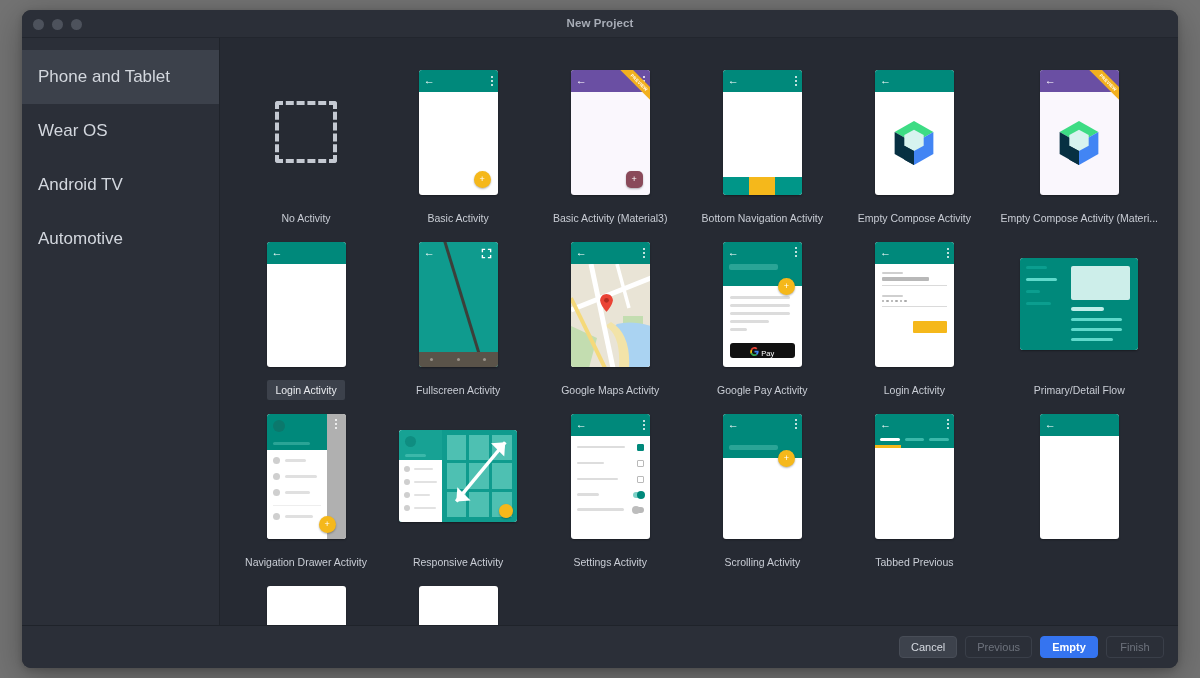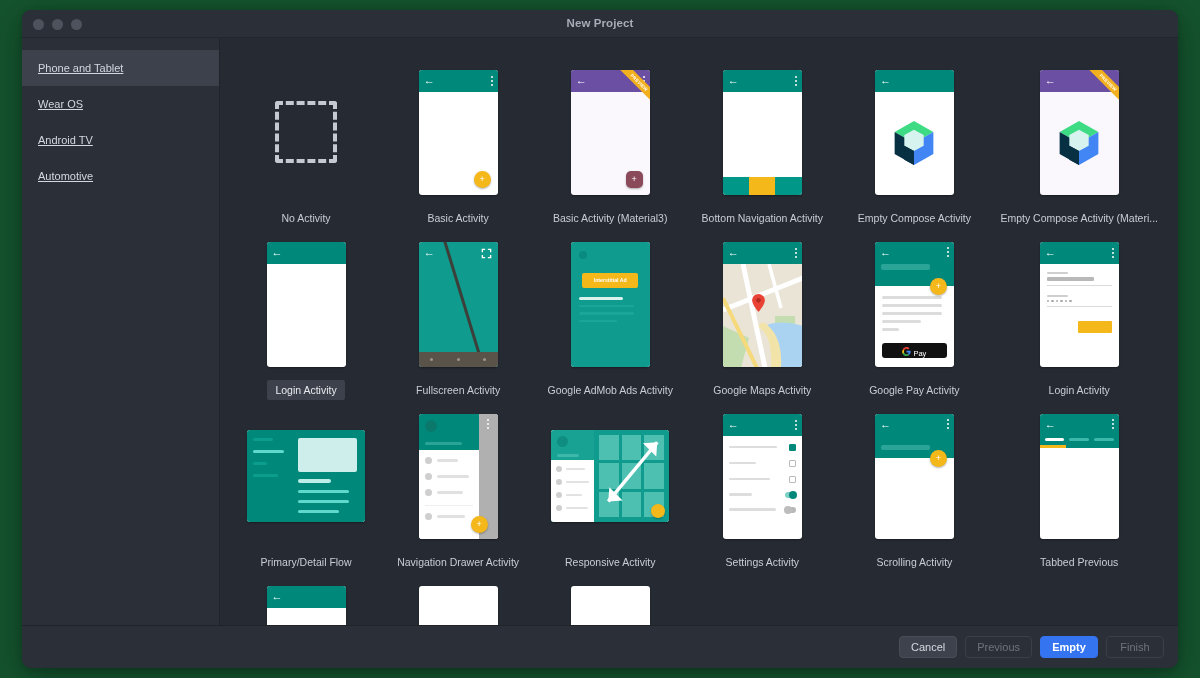--- a/index.html
+++ b/index.html
@@ -4,21 +4,21 @@
 <style>
   * { box-sizing: border-box; margin: 0; padding: 0; }
   body {
     width: 1200px; height: 678px;
     background: #f2f2f2;
     font-family: "Liberation Sans", sans-serif;
     overflow: hidden;
   }
   .desktop {
     width: 1200px; height: 678px;
-    background: #14532d;
+    background: #737373;
     position: relative;
   }
   .window {
     position: absolute;
     left: 22px; top: 10px;
     width: 1156px; height: 658px;
     background: #2b2f38;
     border-radius: 9px;
     box-shadow: 0 8px 34px rgba(0,0,0,0.30), 0 2px 7px rgba(0,0,0,0.18);
     overflow: hidden;
@@ -49,24 +49,23 @@
     width: 198px; flex: 0 0 198px;
     background: #2b2f38;
     border-right: 1px solid #1f232a;
     padding-top: 12px;
   }
   .side-header {
     font-size: 11.5px; color: #9a9fa9;
     padding: 6px 16px 12px 16px;
   }
   .side-item {
-    font-size: 11px; color: #d3d7de;
-    padding: 10px 16px;
+    font-size: 17px; color: #d3d7de;
+    padding: 19px 16px;
     line-height: 16px;
-    text-decoration: underline;
   }
   .side-item.selected { background: #3c414b; }
   
   .content {
     flex: 1; min-width: 0;
     background: #262a33;
     position: relative;
     overflow: hidden;
   }
   .grid {
@@ -427,35 +426,20 @@
                       <i></i>
                       <i></i>
                       <i></i>
                     </div>
                 </div>
               </div>
             </div>
             <div class="cell-label">Fullscreen Activity</div>
           </div>
 
-          <div class="cell">
-            <div class="thumb-wrap">
-              <div class="phone">
-                <div class="admob">
-                  <div class="av"></div>
-                  <div class="ad-box">Interstitial Ad</div>
-                  <div class="ad-line"></div>
-                  <div class="ad-line thin"></div>
-                  <div class="ad-line thin"></div>
-                  <div class="ad-line thin" style="width:60%"></div>
-                </div>
-              </div>
-            </div>
-            <div class="cell-label">Google AdMob Ads Activity</div>
-          </div>
 
           <div class="cell">
             <div class="thumb-wrap">
               <div class="phone">
                 <div class="appbar">
                   <span class="back">←</span>
                   <span class="dots">
                       <i></i>
                       <i></i>
                       <i></i>

